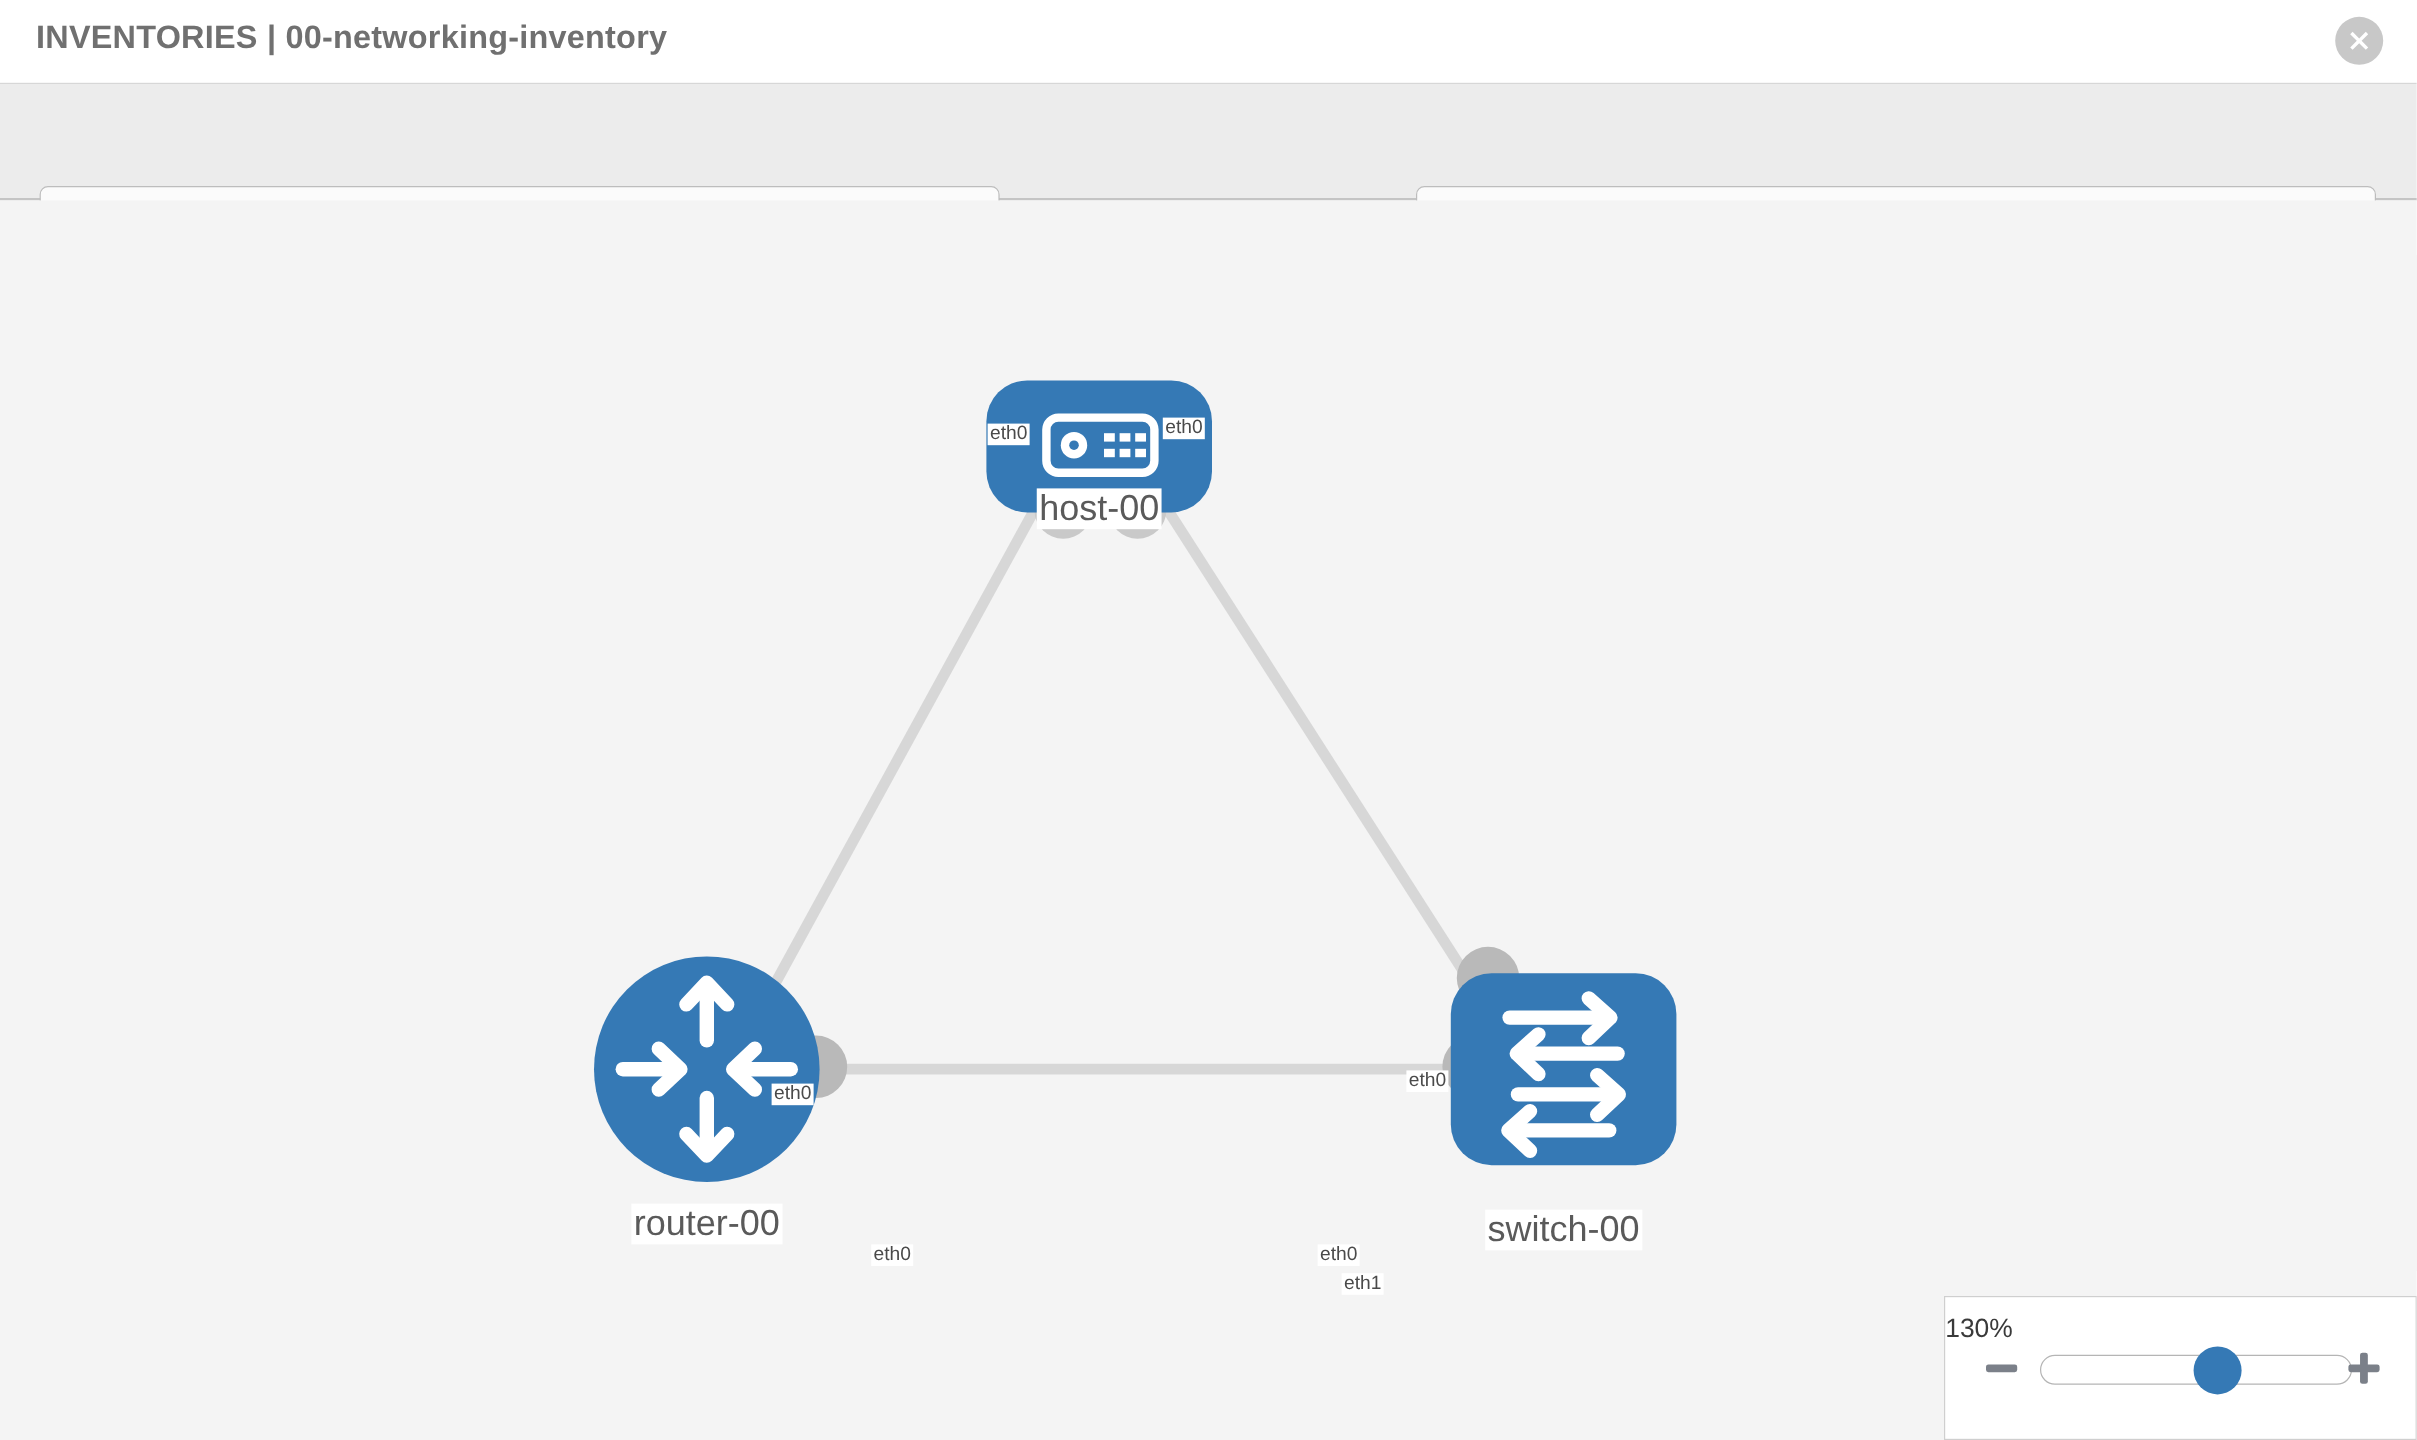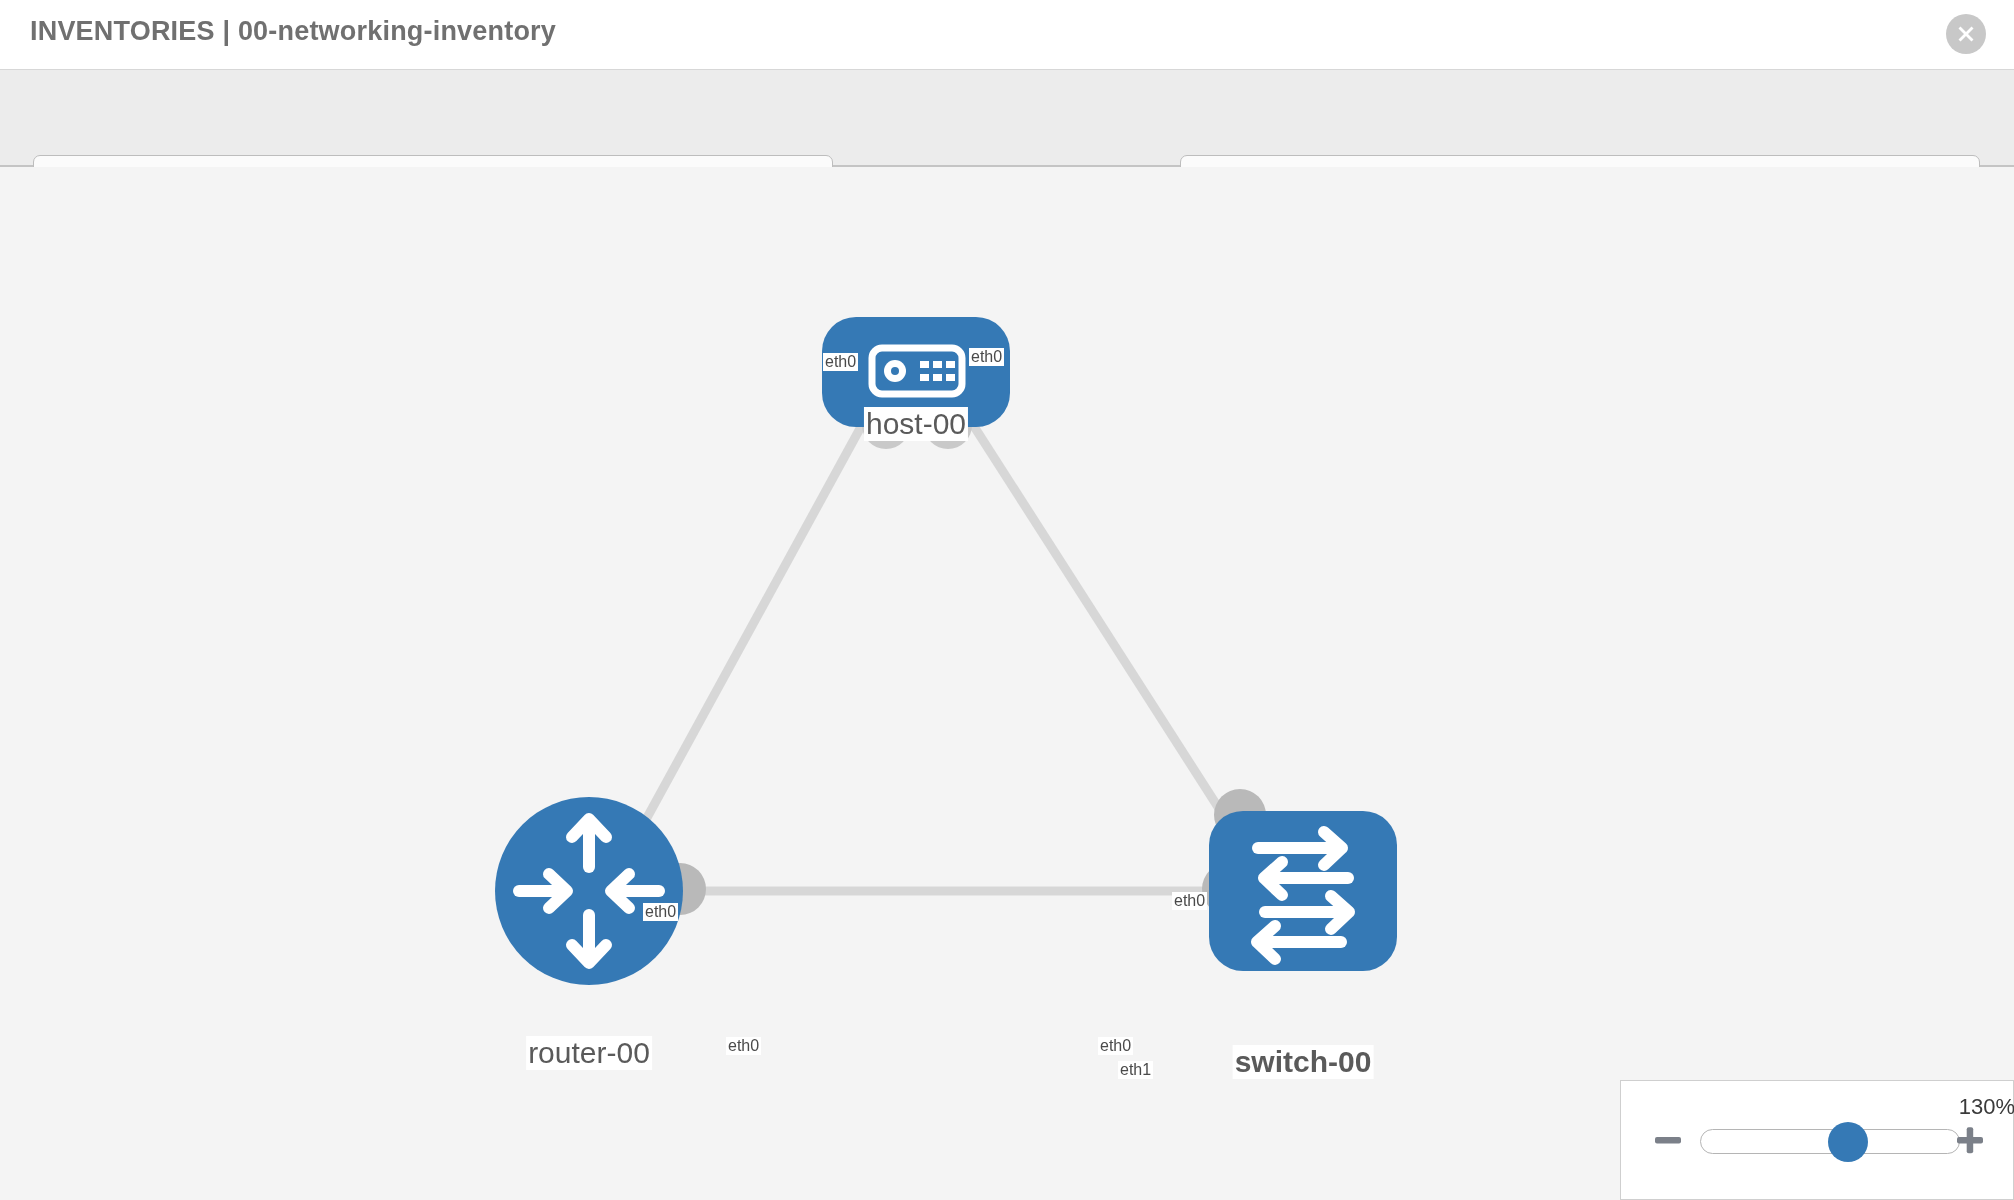--- a/index.html
+++ b/index.html
@@ -158,21 +158,21 @@
     position: absolute;
     left: 1620px; top: 1080px;
     width: 394px; height: 120px;
     background: #ffffff;
     border: 1px solid #cfcfcf;
   }
   .zoom-pct {
     position: absolute;
     left: 0; top: 13px;
     width: 394px;
-    text-align: right;
+    text-align: left;
     font-size: 22px;
     color: #3a3a3a;
   }
   .zoom-minus, .zoom-plus {
     position: absolute;
     top: 42px;
     width: 34px; height: 34px;
     cursor: pointer;
   }
   .zoom-minus { left: 30px; }
@@ -315,22 +315,22 @@
 
     <span class="iface-label" style="left:823px; top:186px;">eth0</span>
     <span class="iface-label" style="left:969px; top:181px;">eth0</span>
     <span class="iface-label" style="left:643px; top:736px;">eth0</span>
     <span class="iface-label" style="left:1172px; top:725px;">eth0</span>
     <span class="iface-label" style="left:726px; top:870px;">eth0</span>
     <span class="iface-label" style="left:1098px; top:870px;">eth0</span>
     <span class="iface-label" style="left:1118px; top:870px;margin-top:24px;">eth1</span>
 
     <span class="node-label" style="left:916px; top:240px;">host-00</span>
-    <span class="node-label" style="left:589px; top:869px;">router-00</span>
-    <span class="node-label" style="left:1303px; top:878px;font-weight:bold;">switch-00</span>
+    <span class="node-label" style="left:589px; top:836px;">router-00</span>
+    <span class="node-label" style="left:1303px; top:841px;">switch-00</span>
   </div>
 
   <div class="zoom-widget">
     <div class="zoom-pct">130%</div>
 
     <div class="zoom-minus">
       <svg width="34" height="34" viewBox="0 0 34 34" aria-hidden="true">
         <rect x="4" y="14" width="26" height="6.5" rx="2" fill="#7b8089"></rect>
       </svg>
     </div>

